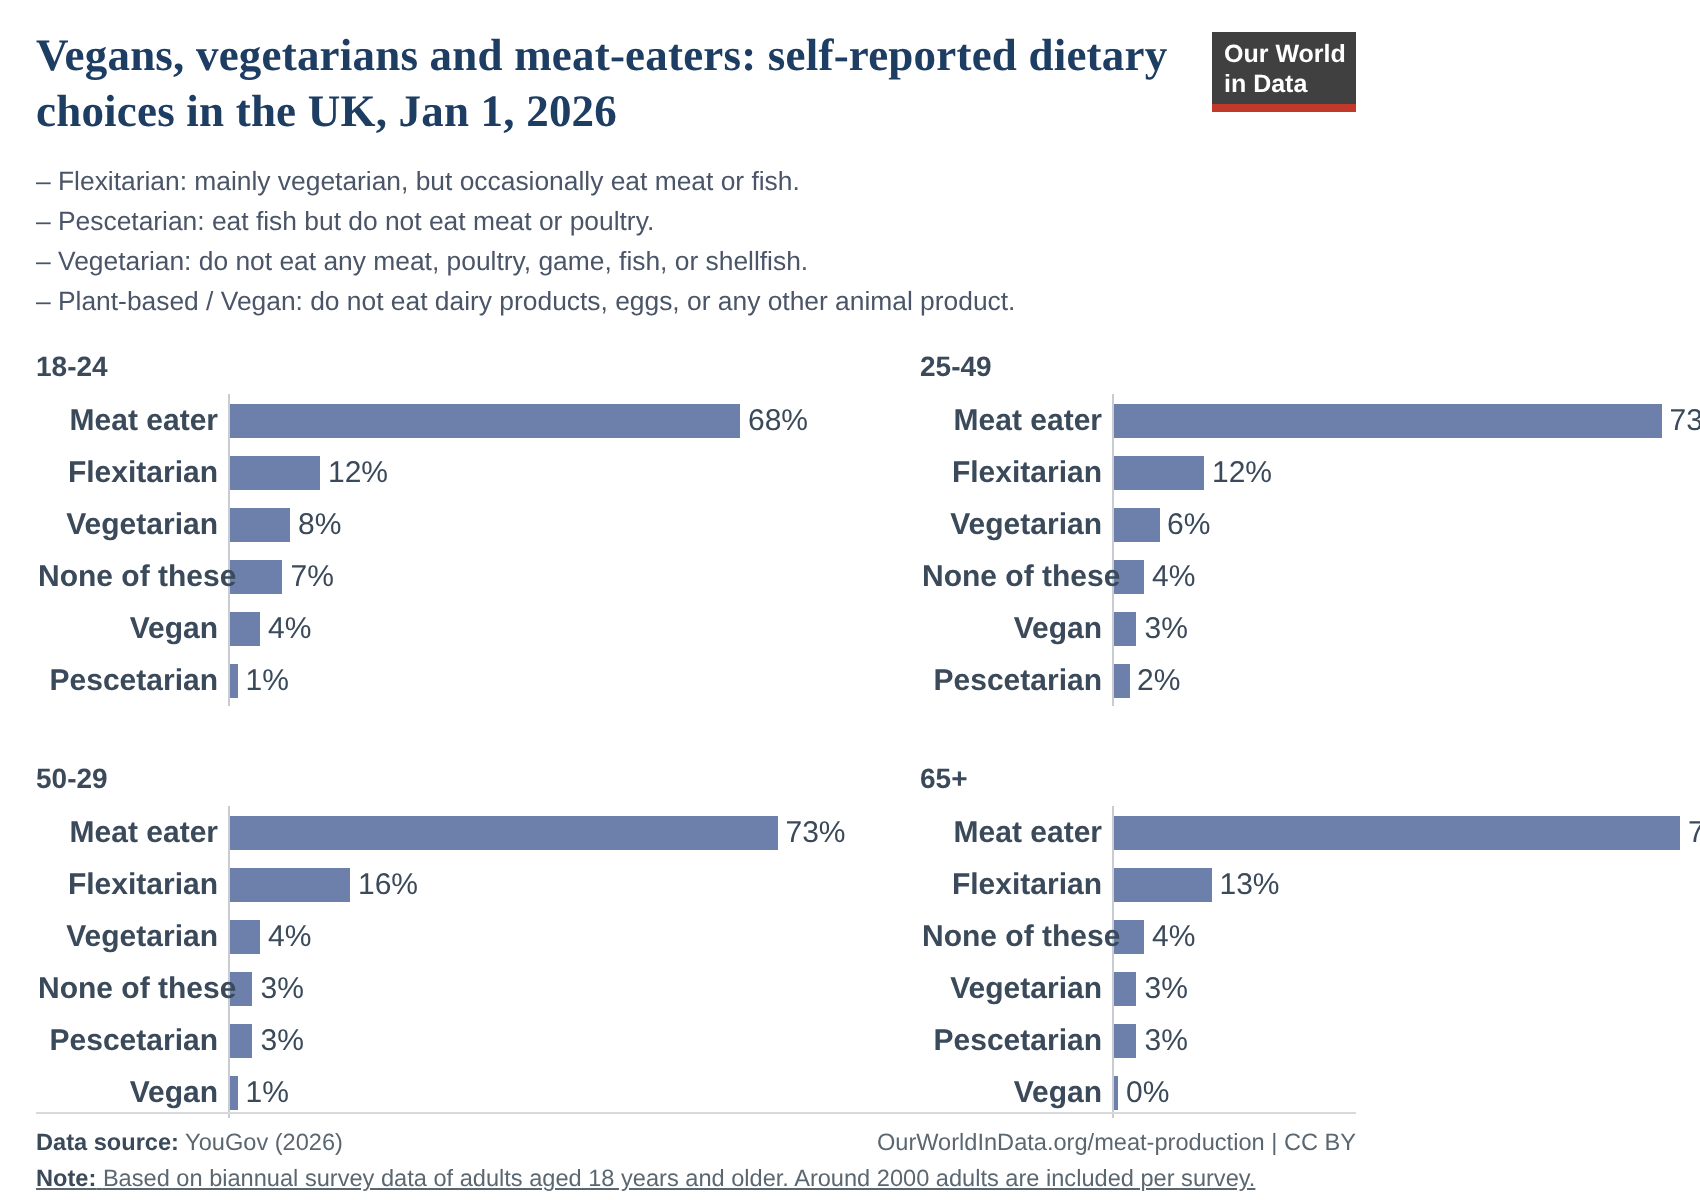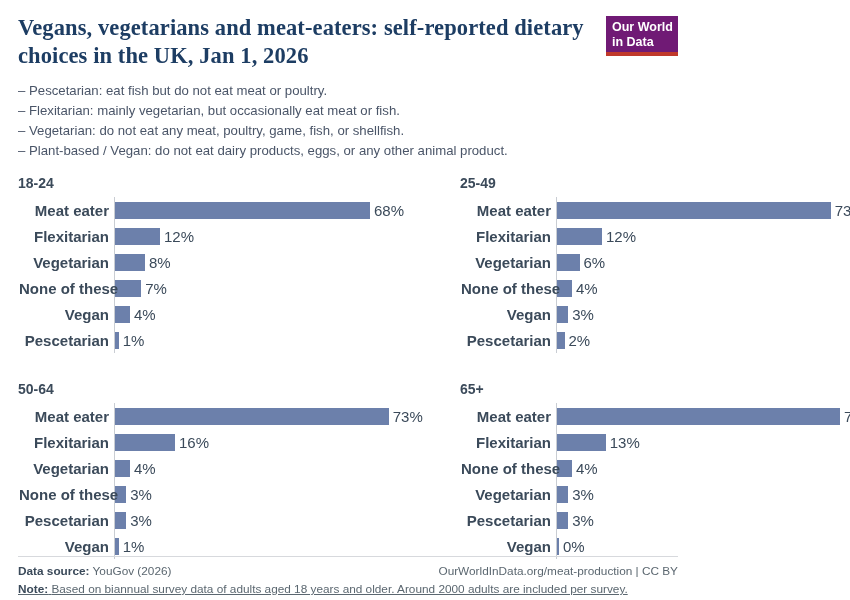--- a/index.html
+++ b/index.html
@@ -32,21 +32,21 @@
     font-weight: bold;
     line-height: 1.26;
     color: #1d3d63;
     max-width: 690px;
     margin: 0;
     letter-spacing: 0.1px;
   }
   .logo {
     width: 72px;
     height: 40px;
-    background: #701a75;
+    background: #404040;
     color: #ffffff;
     font-family: "Liberation Sans", sans-serif;
     font-size: 12.5px;
     font-weight: bold;
     line-height: 1.18;
     padding: 4px 5px 0 6px;
     box-sizing: border-box;
     flex: 0 0 auto;
     border-bottom: 4px solid #c0392b;
     margin-top: 2px;
@@ -153,22 +153,22 @@
 
   <div class="header">
     <h1 class="title">Vegans, vegetarians and meat-eaters: self-reported dietary choices in the UK, Jan 1, 2026</h1>
     <div class="logo">
       <div>Our World</div>
       <div>in Data</div>
     </div>
   </div>
 
   <div class="subtitle">
+    <div>– Flexitarian: mainly vegetarian, but occasionally eat meat or fish.</div>
     <div>– Pescetarian: eat fish but do not eat meat or poultry.</div>
-    <div>– Flexitarian: mainly vegetarian, but occasionally eat meat or fish.</div>
     <div>– Vegetarian: do not eat any meat, poultry, game, fish, or shellfish.</div>
     <div>– Plant-based / Vegan: do not eat dairy products, eggs, or any other animal product.</div>
   </div>
 
   <div class="charts" id="charts">
       <div class="panel">
         <div class="panel-title">18-24</div>
         <div class="rows">
           <div class="row">
             <div class="row-label">Meat eater</div>
@@ -255,21 +255,21 @@
           <div class="row">
             <div class="row-label">Pescetarian</div>
             <div class="bar-wrap">
               <div class="bar" style="width: 7.5px; background: rgb(108, 128, 171);"></div>
               <span class="bar-value">2%</span>
             </div>
           </div>
         </div>
       </div>
       <div class="panel">
-        <div class="panel-title">50-64</div>
+        <div class="panel-title">50-29</div>
         <div class="rows">
           <div class="row">
             <div class="row-label">Meat eater</div>
             <div class="bar-wrap">
               <div class="bar" style="width: 273.75px; background: rgb(108, 128, 171);"></div>
               <span class="bar-value">73%</span>
             </div>
           </div>
           <div class="row">
             <div class="row-label">Flexitarian</div>

